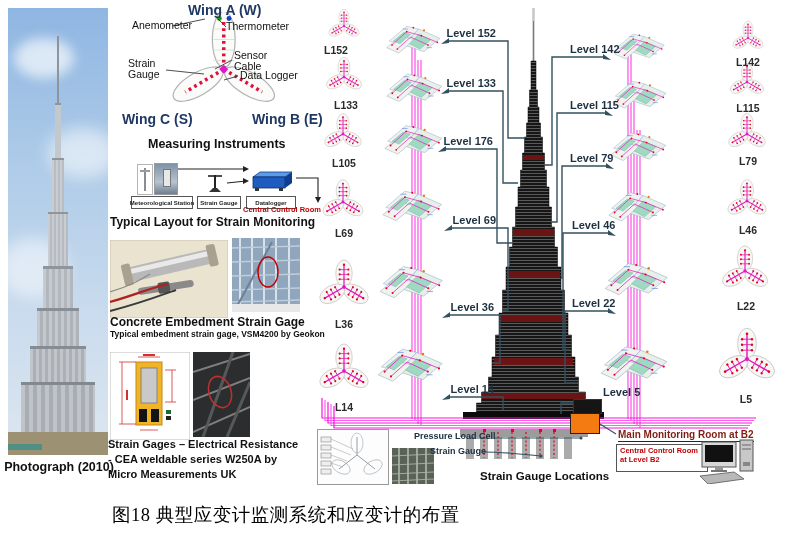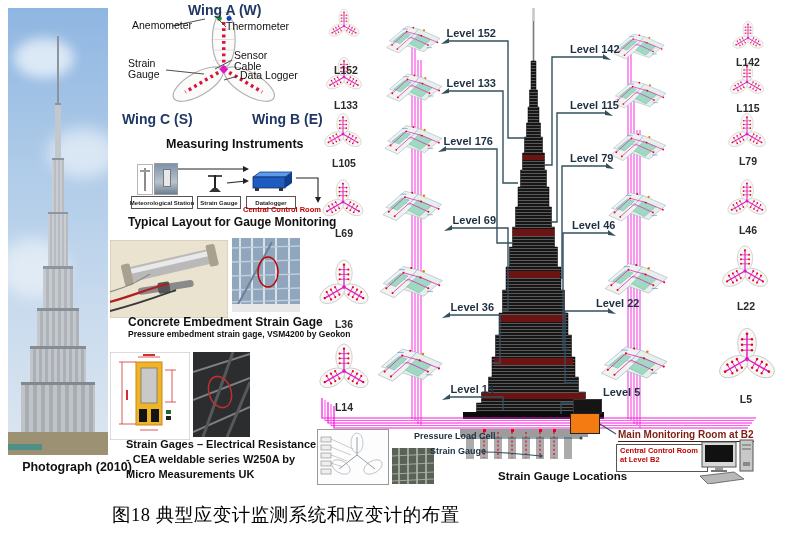--- a/index.html
+++ b/index.html
@@ -4,21 +4,21 @@
 <style>
   html,body{margin:0;padding:0;background:#fff;}
   #canvas{position:relative;width:796px;height:533px;background:#fff;overflow:hidden;
           font-family:"Liberation Sans",sans-serif;}
   .abs{position:absolute;}
   .lvl{font-size:11px;font-weight:700;color:#1d3040;white-space:nowrap;}
   .lvl-l{width:64px;text-align:right;}
   .plab{font-size:10.5px;font-weight:600;color:#2a2a2a;width:40px;text-align:center;white-space:nowrap;}
   .navy{color:#1f3864;font-weight:bold;font-size:14px;white-space:nowrap;}
   .small-lbl{font-size:10.5px;color:#111;line-height:1.05;}
-  .hdr{font-weight:bold;color:#111;margin-left:18px;}
+  .hdr{font-weight:bold;color:#111;}
   .ibox{position:absolute;border:1px solid #555;background:#fff;display:flex;align-items:center;justify-content:center;
         font-size:6px;font-weight:bold;color:#222;text-align:center;white-space:nowrap;}
   .redtxt{color:#c00000;font-weight:bold;}
   svg{display:block;}
 </style>
 </head>
 <body>
 
 <div id="canvas">
 
@@ -164,21 +164,21 @@
     <polygon points="4,10 36,10 43,5 11,5" fill="#5b9be8" stroke="#123d86" stroke-width="0.8"></polygon>
     <rect x="4" y="10" width="32" height="11" fill="#1e5cc0" stroke="#0e2f6e" stroke-width="0.8"></rect>
     <polygon points="36,10 43,5 43,16 36,21" fill="#0f3e8e"></polygon>
     <rect x="6" y="21" width="4" height="3" fill="#333"></rect>
       <rect x="30" y="21" width="4" height="3" fill="#333"></rect>
   </svg>
   <div class="ibox" style="left:131px;top:196px;width:60px;height:11px;">Meteorological Station</div>
   <div class="ibox" style="left:197px;top:196px;width:42px;height:11px;">Strain Gauge</div>
   <div class="ibox" style="left:246px;top:196px;width:48px;height:11px;">Datalogger</div>
   <div class="abs redtxt" style="left:243px;top:205px;font-size:7.5px;white-space:nowrap;">Central Control Room</div>
-  <div class="abs hdr" style="left:110px;top:215px;font-size:12px;white-space:nowrap;">Typical Layout for Gauge  Monitoring</div>
+  <div class="abs hdr" style="left:110px;top:215px;font-size:12px;white-space:nowrap;">Typical Layout for Strain  Monitoring</div>
 
   <svg class="abs" style="left:110px;top:240px;" width="118" height="78">
     <rect width="118" height="78" fill="#eae3cf" stroke="#c9c2ae" stroke-width="1"></rect>
     <g transform="rotate(-13 60 26)">
       <rect x="16" y="18" width="88" height="15" rx="7" fill="#b9b9b9"></rect>
       <rect x="16" y="20" width="88" height="5" rx="2.5" fill="#e9e9e9"></rect>
       <rect x="12" y="14" width="9" height="22" rx="2" fill="#a8a190"></rect>
       <rect x="99" y="14" width="9" height="22" rx="2" fill="#a8a190"></rect>
     </g>
     <g transform="rotate(-9 55 48)">
@@ -203,21 +203,21 @@
         <line x1="0" y1="24" x2="68" y2="22"></line>
         <line x1="0" y1="38" x2="68" y2="36"></line>
       <line x1="0" y1="52" x2="68" y2="50"></line>
         <line x1="0" y1="64" x2="68" y2="62"></line>
     </g>
     <line x1="4" y1="70" x2="40" y2="4" stroke="#6d8199" stroke-width="2"></line>
     <ellipse cx="36" cy="34" rx="10" ry="15" fill="none" stroke="#c00000" stroke-width="1.4"></ellipse>
     <rect x="0" y="66" width="68" height="8" fill="#e8e8e8"></rect>
   </svg>
   <div class="abs hdr" style="left:110px;top:315px;font-size:12px;white-space:nowrap;">Concrete Embedment Strain Gage</div>
-  <div class="abs hdr" style="left:110px;top:329px;font-size:8.5px;white-space:nowrap;">Pressure embedment strain gage, VSM4200 by Geokon</div>
+  <div class="abs hdr" style="left:110px;top:329px;font-size:8.5px;white-space:nowrap;">Typical embedment strain gage, VSM4200 by Geokon</div>
 
   <svg class="abs" style="left:110px;top:352px;" width="80" height="88">
     <rect width="80" height="88" fill="#fff" stroke="#b9b9b9" stroke-width="1"></rect>
     <rect x="26" y="10" width="26" height="63" fill="#f0b429" stroke="#c8881a" stroke-width="1"></rect>
     <rect x="31" y="16" width="16" height="35" fill="#c9c9c9" stroke="#777" stroke-width="0.8"></rect>
     <rect x="29" y="57" width="8" height="13" fill="#141414"></rect>
     <rect x="41" y="57" width="8" height="13" fill="#141414"></rect>
     <g stroke="#d03030" stroke-width="0.8">
       <line x1="12" y1="10" x2="12" y2="72"></line>
         <line x1="9" y1="10" x2="26" y2="10"></line>
@@ -397,21 +397,21 @@
     </svg>
   <svg class="abs" style="left:314px;top:178px;" width="58" height="48" viewBox="0 0 60 60">
       <use href="#ypl"></use>
     </svg>
   <svg class="abs" style="left:310px;top:258px;" width="68" height="58" viewBox="0 0 60 60">
       <use href="#ypl"></use>
     </svg>
   <svg class="abs" style="left:310px;top:342px;" width="68" height="58" viewBox="0 0 60 60">
       <use href="#ypl"></use>
     </svg>
-  <div class="abs plab" style="left:326px;top:44px;margin-top:20px;">L152</div>
+  <div class="abs plab" style="left:316px;top:44px;">L152</div>
   <div class="abs plab" style="left:326px;top:99px;">L133</div>
   <div class="abs plab" style="left:324px;top:157px;">L105</div>
   <div class="abs plab" style="left:324px;top:227px;">L69</div>
   <div class="abs plab" style="left:324px;top:318px;">L36</div>
   <div class="abs plab" style="left:324px;top:401px;">L14</div>
 
   <svg class="abs" style="left:384px;top:16px;" width="60" height="42" viewBox="0 0 90 56">
       <use href="#iso"></use>
     </svg>
   <svg class="abs" style="left:384px;top:62px;" width="62" height="46" viewBox="0 0 90 56">
@@ -477,21 +477,21 @@
   <div class="abs lvl lvl-l" style="left:432px;top:27px;">Level 152</div>
   <div class="abs lvl lvl-l" style="left:432px;top:77px;">Level 133</div>
   <div class="abs lvl lvl-l" style="left:429px;top:135px;">Level 176</div>
   <div class="abs lvl lvl-l" style="left:432px;top:214px;">Level 69</div>
   <div class="abs lvl lvl-l" style="left:430px;top:301px;">Level 36</div>
   <div class="abs lvl lvl-l" style="left:430px;top:383px;">Level 14</div>
   <div class="abs lvl" style="left:570px;top:43px;">Level 142</div>
   <div class="abs lvl" style="left:570px;top:99px;">Level 115</div>
   <div class="abs lvl" style="left:570px;top:152px;">Level 79</div>
   <div class="abs lvl" style="left:572px;top:219px;">Level 46</div>
-  <div class="abs lvl" style="left:572px;top:297px;margin-left:24px;">Level 22</div>
+  <div class="abs lvl" style="left:572px;top:297px;">Level 22</div>
   <div class="abs lvl" style="left:603px;top:386px;">Level 5</div>
 
   <svg class="abs" style="left:317px;top:429px;" width="72" height="56">
     <rect x="0.5" y="0.5" width="71" height="55" fill="#fdfdfd" stroke="#999" stroke-width="1"></rect>
     <g stroke="#b5bcc2" fill="none" stroke-width="0.8">
       <ellipse cx="40" cy="14" rx="6" ry="10"></ellipse>
       <ellipse cx="24" cy="38" rx="10" ry="6" transform="rotate(30 24 38)"></ellipse>
       <ellipse cx="56" cy="38" rx="10" ry="6" transform="rotate(-30 56 38)"></ellipse>
     </g>
     <g stroke="#8894a0" stroke-width="0.9">

